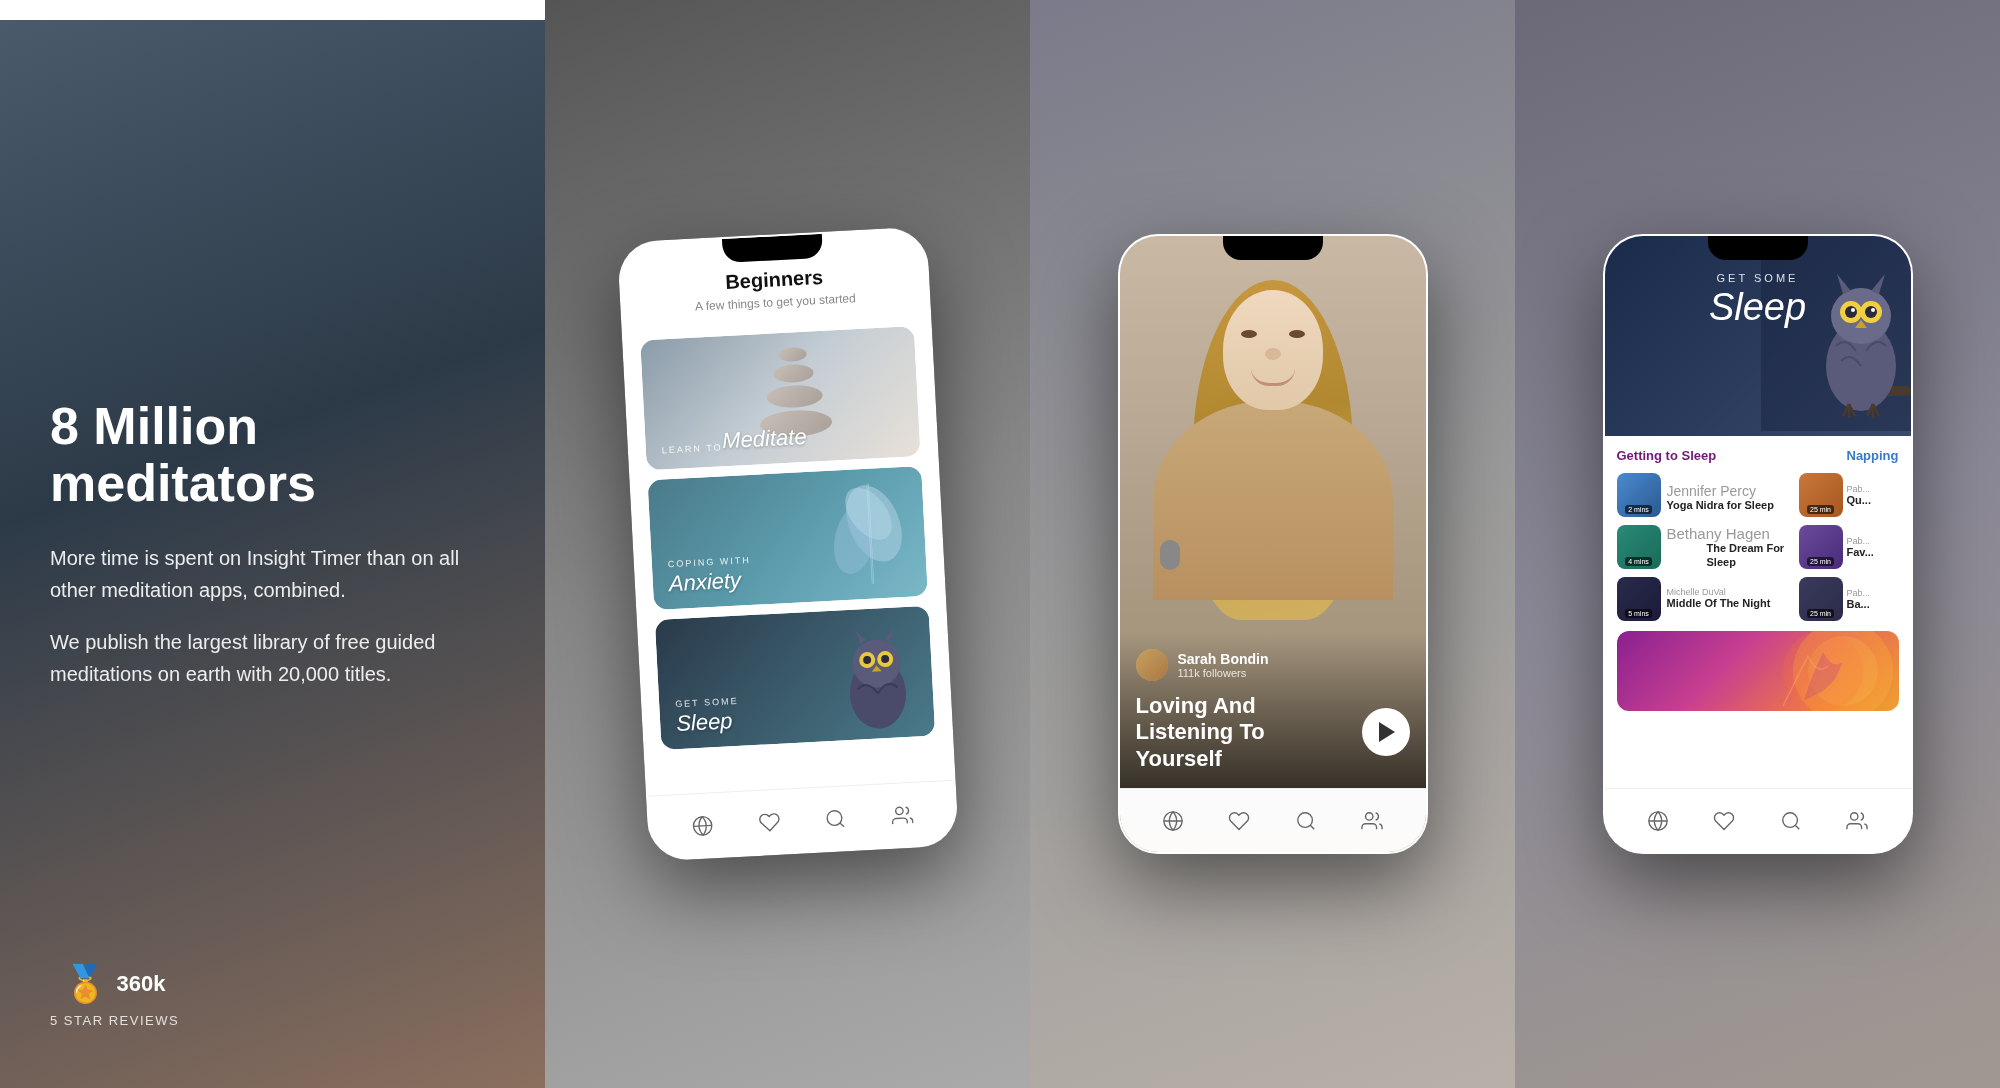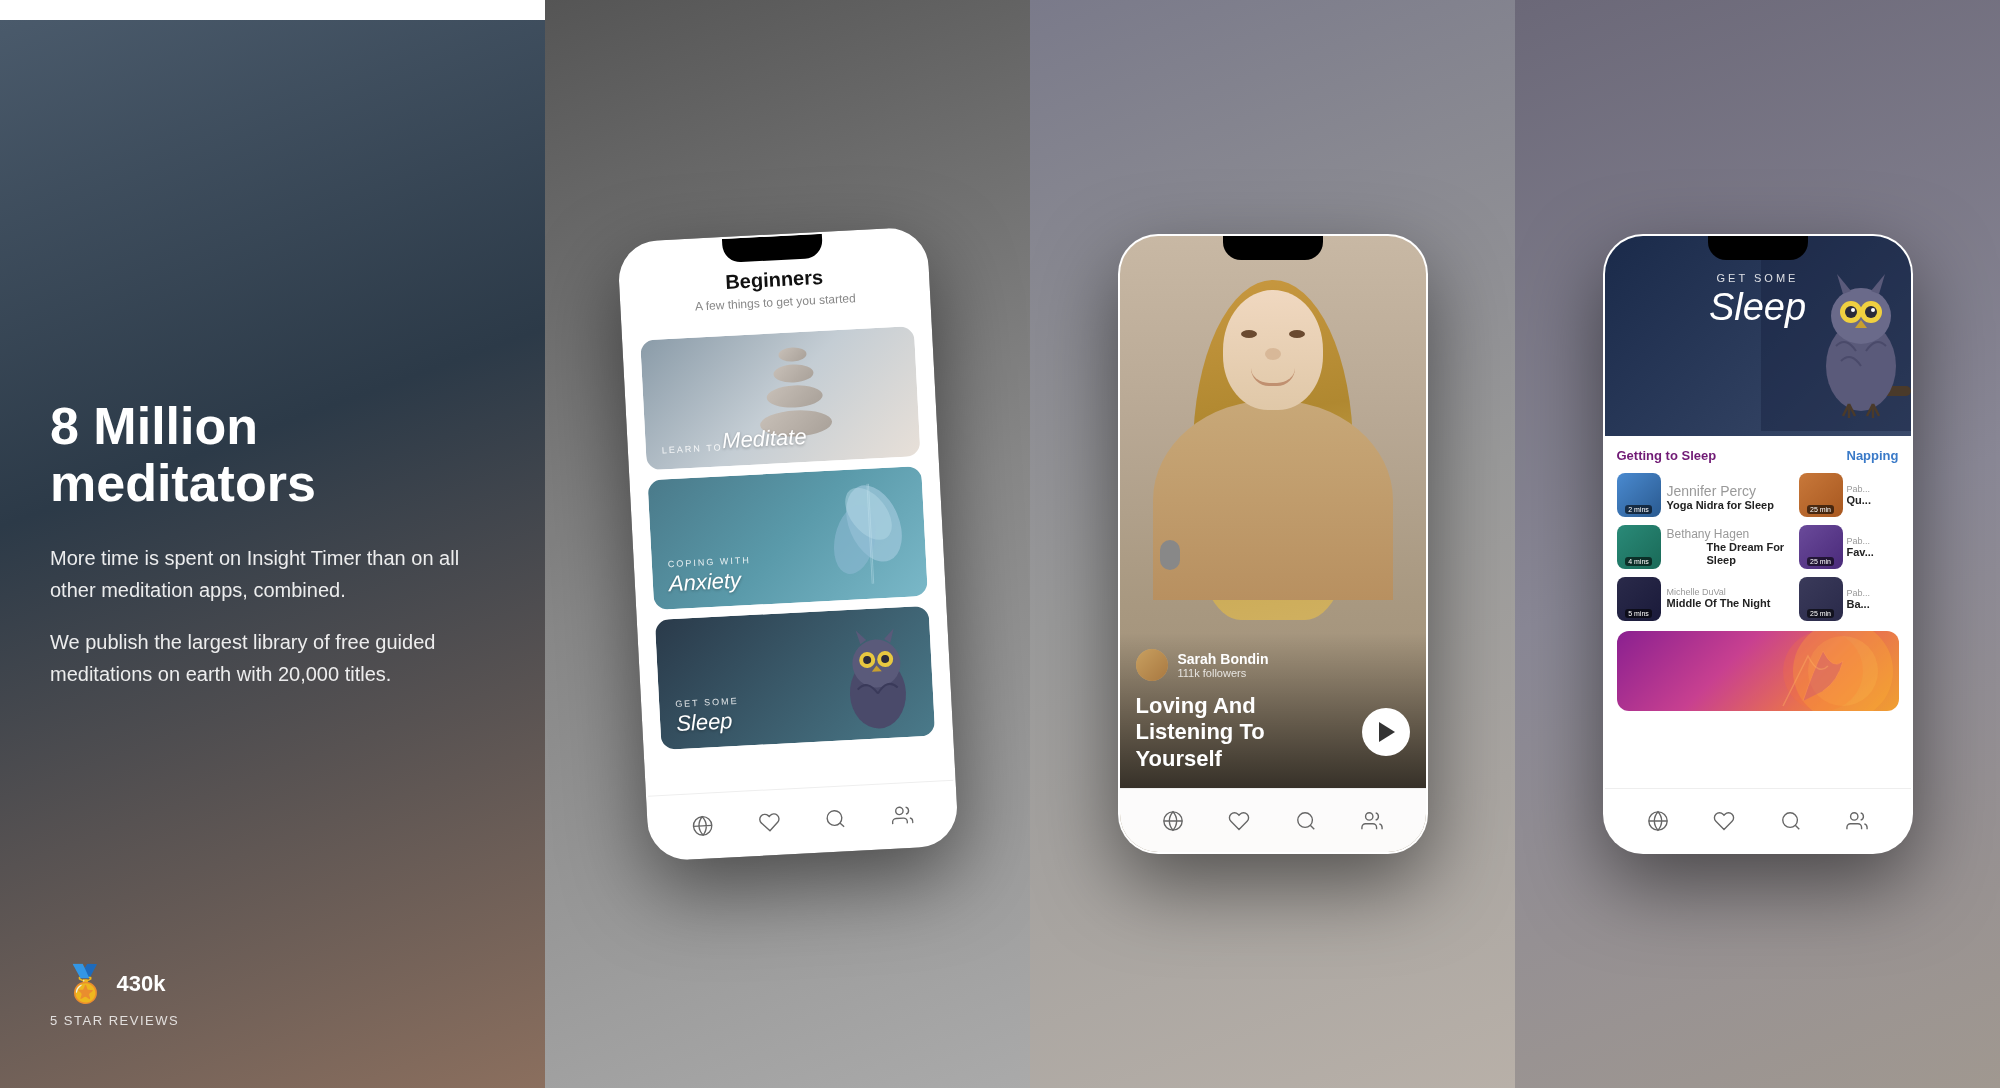--- a/index.html
+++ b/index.html
@@ -378,21 +378,21 @@
 
 <div class="panel panel-1">
   <div class="panel-1-content">
     <div class="panel-1-title" style="white-space:pre-line;">8 Million<br>meditators</div>
     <p class="panel-1-desc">More time is spent on Insight Timer than on all other meditation apps, combined.</p>
     <p class="panel-1-desc">We publish the largest library of free guided meditations on earth with 20,000 titles.</p>
   </div>
   <div class="panel-1-badge">
     <div class="laurel-badge">
       <span class="laurel">🏅</span>
-      <span class="badge-number">430k</span>
+      <span class="badge-number">360k</span>
     </div>
     <span class="badge-text">5 STAR REVIEWS</span>
   </div>
 </div>
 
 <div class="panel panel-2">
   <div class="phone" style="transform: rotate(-3deg);">
     <div class="notch"></div>
     <div class="phone-content">
 
@@ -632,21 +632,21 @@
                 <div style="font-size:14px;color:#999;margin-top:6px;">Jennifer Percy</div>
                 <div style="font-size:11px;font-weight:600;color:#222;line-height:1.2;">Yoga Nidra for Sleep</div>
               </div>
             </div>
 
             <div style="display:flex;align-items:center;gap:6px;">
               <div style="width:44px;height:44px;border-radius:8px;background:linear-gradient(135deg,#2a8a78,#1a6a58);flex-shrink:0;position:relative;display:flex;align-items:flex-end;justify-content:center;padding-bottom:3px;">
                 <span style="background:rgba(0,0,0,0.6);color:white;font-size:7px;padding:1px 3px;border-radius:3px;">4 mins</span>
               </div>
               <div>
-                <div style="font-size:12px;color:#999;">Bethany Hagen</div>
+                <div style="font-size:15px;color:#999;">Bethany Hagen</div>
                 <div style="font-size:11px;font-weight:600;color:#222;line-height:1.2;margin-left:40px;">The Dream For Sleep</div>
               </div>
             </div>
 
             <div style="display:flex;align-items:center;gap:6px;">
               <div style="width:44px;height:44px;border-radius:8px;background:linear-gradient(135deg,#2a2a4a,#1a1a3a);flex-shrink:0;position:relative;display:flex;align-items:flex-end;justify-content:center;padding-bottom:3px;">
                 <span style="background:rgba(0,0,0,0.6);color:white;font-size:7px;padding:1px 3px;border-radius:3px;">5 mins</span>
               </div>
               <div>
                 <div style="font-size:9px;color:#999;">Michelle DuVal</div>

